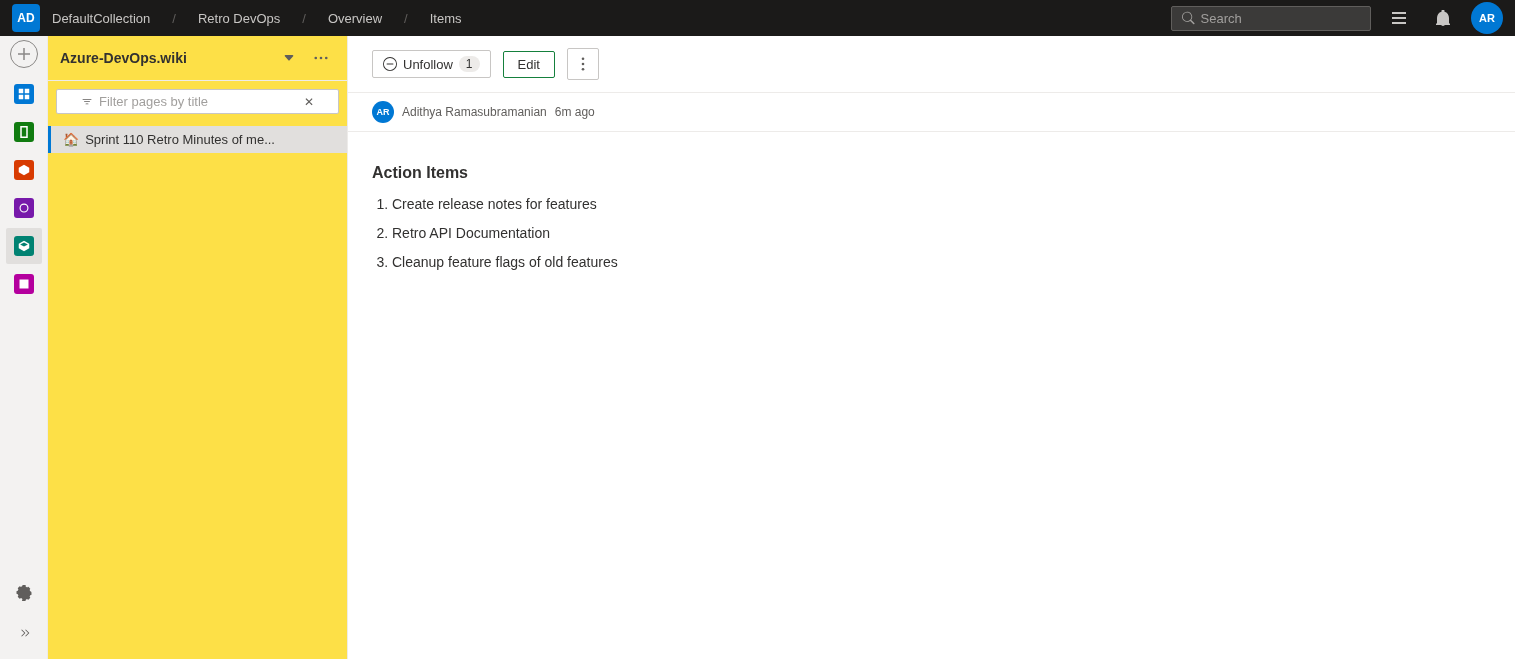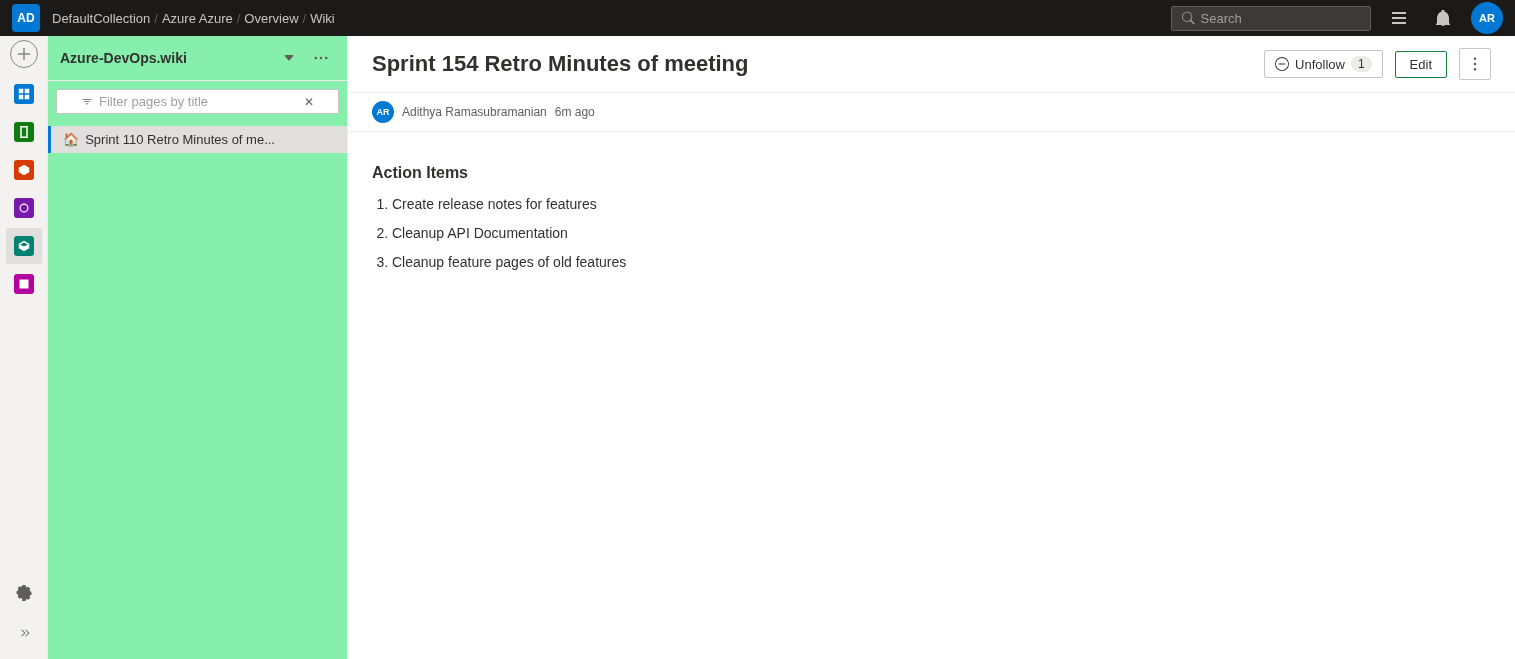--- a/index.html
+++ b/index.html
@@ -18,21 +18,21 @@
     .top-nav-logo {
       width: 28px; height: 28px;
       background: #0078d4;
       border-radius: 4px;
       display: flex; align-items: center; justify-content: center;
       color: #fff; font-weight: bold; font-size: 12px;
       margin-right: 12px;
       flex-shrink: 0;
     }
     .breadcrumb {
-      display: flex; align-items: center; gap: 4px;
+      display: flex; align-items: center; gap: 22px;
       color: #c8c6c4; font-size: 13px;
     }
     .breadcrumb-sep { color: #605e5c; }
     .breadcrumb-item { color: #c8c6c4; }
     .top-nav-right {
       margin-left: auto;
       display: flex; align-items: center; gap: 12px;
     }
     .search-box {
       display: flex; align-items: center;
@@ -123,21 +123,21 @@
       border-radius: 2px;
     }
 
     
     .sidebar {
       width: 300px;
       border-right: 1px solid #edebe9;
       display: flex;
       flex-direction: column;
       flex-shrink: 0;
-      background: #86efac;
+      background: #fde047;
     }
     .sidebar-header {
       display: flex;
       align-items: center;
       padding: 8px 12px;
       gap: 4px;
       border-bottom: 1px solid #edebe9;
     }
     .wiki-title {
       font-size: 14px;
@@ -303,25 +303,25 @@
 </head>
 <body>
 
 <div class="top-nav">
   <div class="top-nav-logo">
     <span>AD</span>
   </div>
   <nav class="breadcrumb">
     <span class="breadcrumb-item">DefaultCollection</span>
     <span class="breadcrumb-sep">/</span>
-    <span class="breadcrumb-item">Azure Azure</span>
+    <span class="breadcrumb-item">Retro DevOps</span>
     <span class="breadcrumb-sep">/</span>
     <span class="breadcrumb-item">Overview</span>
     <span class="breadcrumb-sep">/</span>
-    <span class="breadcrumb-item">Wiki</span>
+    <span class="breadcrumb-item">Items</span>
   </nav>
   <div class="top-nav-right">
     <div class="search-box">
       <svg width="14" height="14" viewBox="0 0 16 16" fill="#a19f9d">
           <path d="M11.742 10.344a6.5 6.5 0 1 0-1.397 1.398h-.001c.03.04.062.078.098.115l3.85 3.85a1 1 0 0 0 1.415-1.414l-3.85-3.85a1.007 1.007 0 0 0-.115-.099zm-5.242 1.656a5.5 5.5 0 1 1 0-11 5.5 5.5 0 0 1 0 11z"></path>
         </svg>
       <input type="text" placeholder="Search" style="">
     </div>
     <div class="nav-icon-btn">
       <svg width="16" height="16" viewBox="0 0 16 16" fill="#c8c6c4">
@@ -436,21 +436,20 @@
       <div class="page-tree-item">
         <span class="page-home-icon">🏠</span>
         <span>Sprint 110 Retro Minutes of me...</span>
       </div>
     </div>
 
   </div>
 
   <div class="content-area">
     <div class="content-header">
-      <h1 class="content-title">Sprint 154 Retro Minutes of meeting</h1>
       <div class="unfollow-btn">
         <svg width="14" height="14" viewBox="0 0 16 16" fill="#323130">
             <path d="M8 1a7 7 0 1 0 0 14A7 7 0 0 0 8 1zM0 8a8 8 0 1 1 16 0A8 8 0 0 1 0 8z"></path>
             <path d="M4 8a.5.5 0 0 1 .5-.5h7a.5.5 0 0 1 0 1h-7A.5.5 0 0 1 4 8z"></path>
           </svg>
         <span>Unfollow</span>
         <span class="follow-count">1</span>
       </div>
       <button class="edit-btn">
         <span>Edit</span>
@@ -469,19 +468,19 @@
         <span>AR</span>
       </div>
       <span>Adithya Ramasubramanian</span>
       <span>6m ago</span>
     </div>
 
     <div class="content-body">
       <h2 class="content-section-title">Action Items</h2>
       <ol class="content-list">
         <li>Create release notes for features</li>
-        <li>Cleanup API Documentation</li>
-        <li>Cleanup feature pages of old features</li>
+        <li>Retro API Documentation</li>
+        <li>Cleanup feature flags of old features</li>
       </ol>
     </div>
   </div>
 
 </div>
 
 </body></html>

